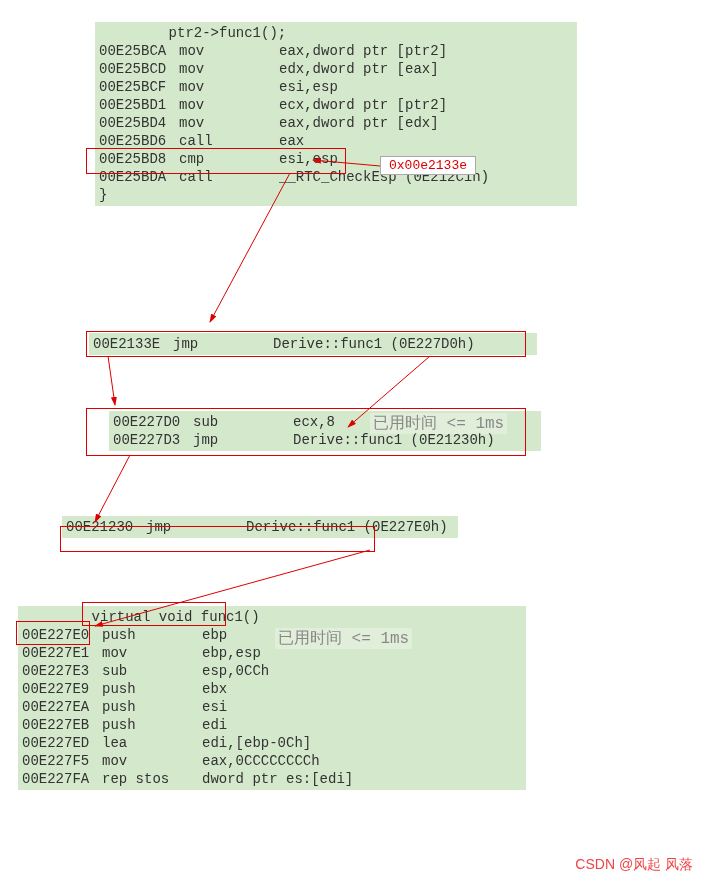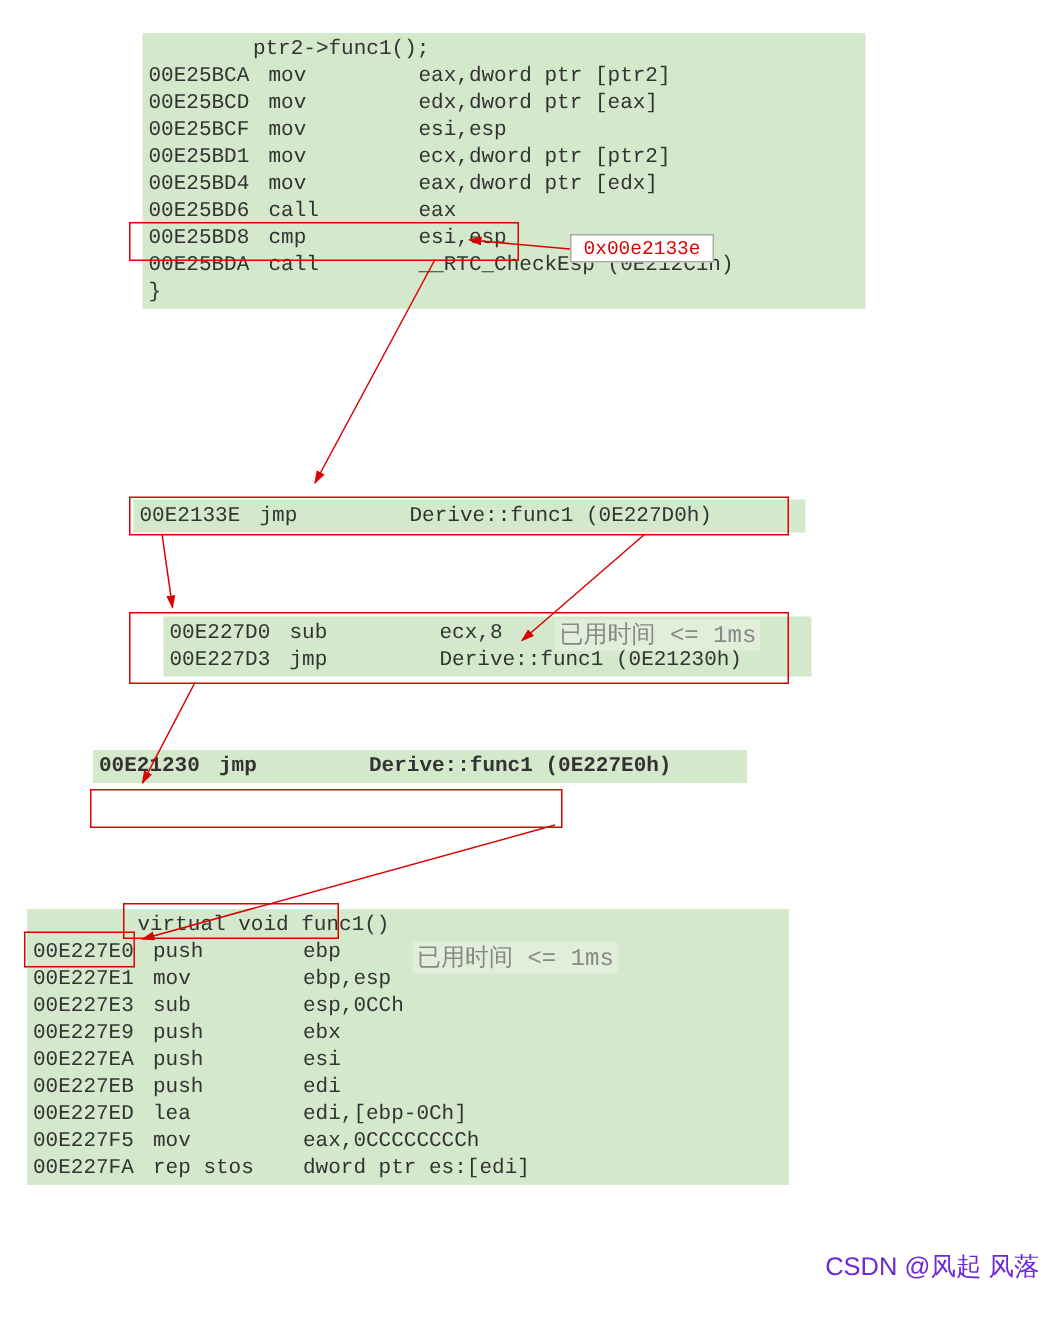--- a/index.html
+++ b/index.html
@@ -26,21 +26,21 @@
     }
     .indent1 { padding-left: 40px; }
     .indent2 { padding-left: 4px; }
     .addr { display:inline-block; width:80px; }
     .mnem { display:inline-block; width:100px; }
     .op { display:inline-block; }
     .redbox { border: 1px solid #d00; position:absolute; pointer-events:none; }
     .whitebox { background:#fff; border:1px solid #aaa; position:absolute; color:#d00; font-size:13px; padding:1px 8px; }
     .tip { position:absolute; color:#888; font-size:16px; background:rgba(255,255,255,0.3); padding:0 3px;}
     svg.arrows { position:absolute; top:0; left:0; width:705px; height:882px; pointer-events:none; }
-    .watermark { position:absolute; right:12px; bottom:26px; color:#6d28d9; font-size:17px; font-family: sans-serif; }
+    .watermark { position:absolute; right:12px; bottom:8px; color:#ef4444; font-size:14px; font-family: sans-serif; }
   </style>
 </head>
 <body>
 
 <div class="code-block" style="left:95px; top:22px; width:482px;">
   <div class="row indent1">    ptr2-&gt;func1();</div>
   <div class="row indent2"><span class="addr">00E25BCA</span><span class="mnem">mov</span><span class="op">eax,dword ptr [ptr2]</span></div>
   <div class="row indent2"><span class="addr">00E25BCD</span><span class="mnem">mov</span><span class="op">edx,dword ptr [eax]</span></div>
   <div class="row indent2"><span class="addr">00E25BCF</span><span class="mnem">mov</span><span class="op">esi,esp</span></div>
   <div class="row indent2"><span class="addr">00E25BD1</span><span class="mnem">mov</span><span class="op">ecx,dword ptr [ptr2]</span></div>
@@ -60,21 +60,21 @@
 </div>
 <div class="redbox" style="left:86px; top:331px; width:438px; height:24px;"></div>
 
 <div class="code-block" style="left:89px; top:411px; width:432px;margin-left:20px;">
   <div class="row indent2"><span class="addr">00E227D0</span><span class="mnem">sub</span><span class="op">ecx,8</span></div>
   <div class="row indent2"><span class="addr">00E227D3</span><span class="mnem">jmp</span><span class="op">Derive::func1 (0E21230h)</span></div>
 </div>
 <div class="tip" style="left:370px; top:413px;">已用时间 &lt;= 1ms</div>
 <div class="redbox" style="left:86px; top:408px; width:438px; height:46px;"></div>
 
-<div class="code-block" style="left:62px; top:500px; width:436px;font-weight:bold;">
+<div class="code-block" style="left:62px; top:516px; width:396px;">
   <div class="row indent2"><span class="addr">00E21230</span><span class="mnem">jmp</span><span class="op">Derive::func1 (0E227E0h)</span></div>
 </div>
 <div class="redbox" style="left:60px; top:526px; width:313px; height:24px;"></div>
 
 <div class="code-block" style="left:18px; top:606px; width:508px;">
   <div class="row indent1">    virtual void func1()</div>
   <div class="row indent2"><span class="addr">00E227E0</span><span class="mnem">push</span><span class="op">ebp</span></div>
   <div class="row indent2"><span class="addr">00E227E1</span><span class="mnem">mov</span><span class="op">ebp,esp</span></div>
   <div class="row indent2"><span class="addr">00E227E3</span><span class="mnem">sub</span><span class="op">esp,0CCh</span></div>
   <div class="row indent2"><span class="addr">00E227E9</span><span class="mnem">push</span><span class="op">ebx</span></div>

